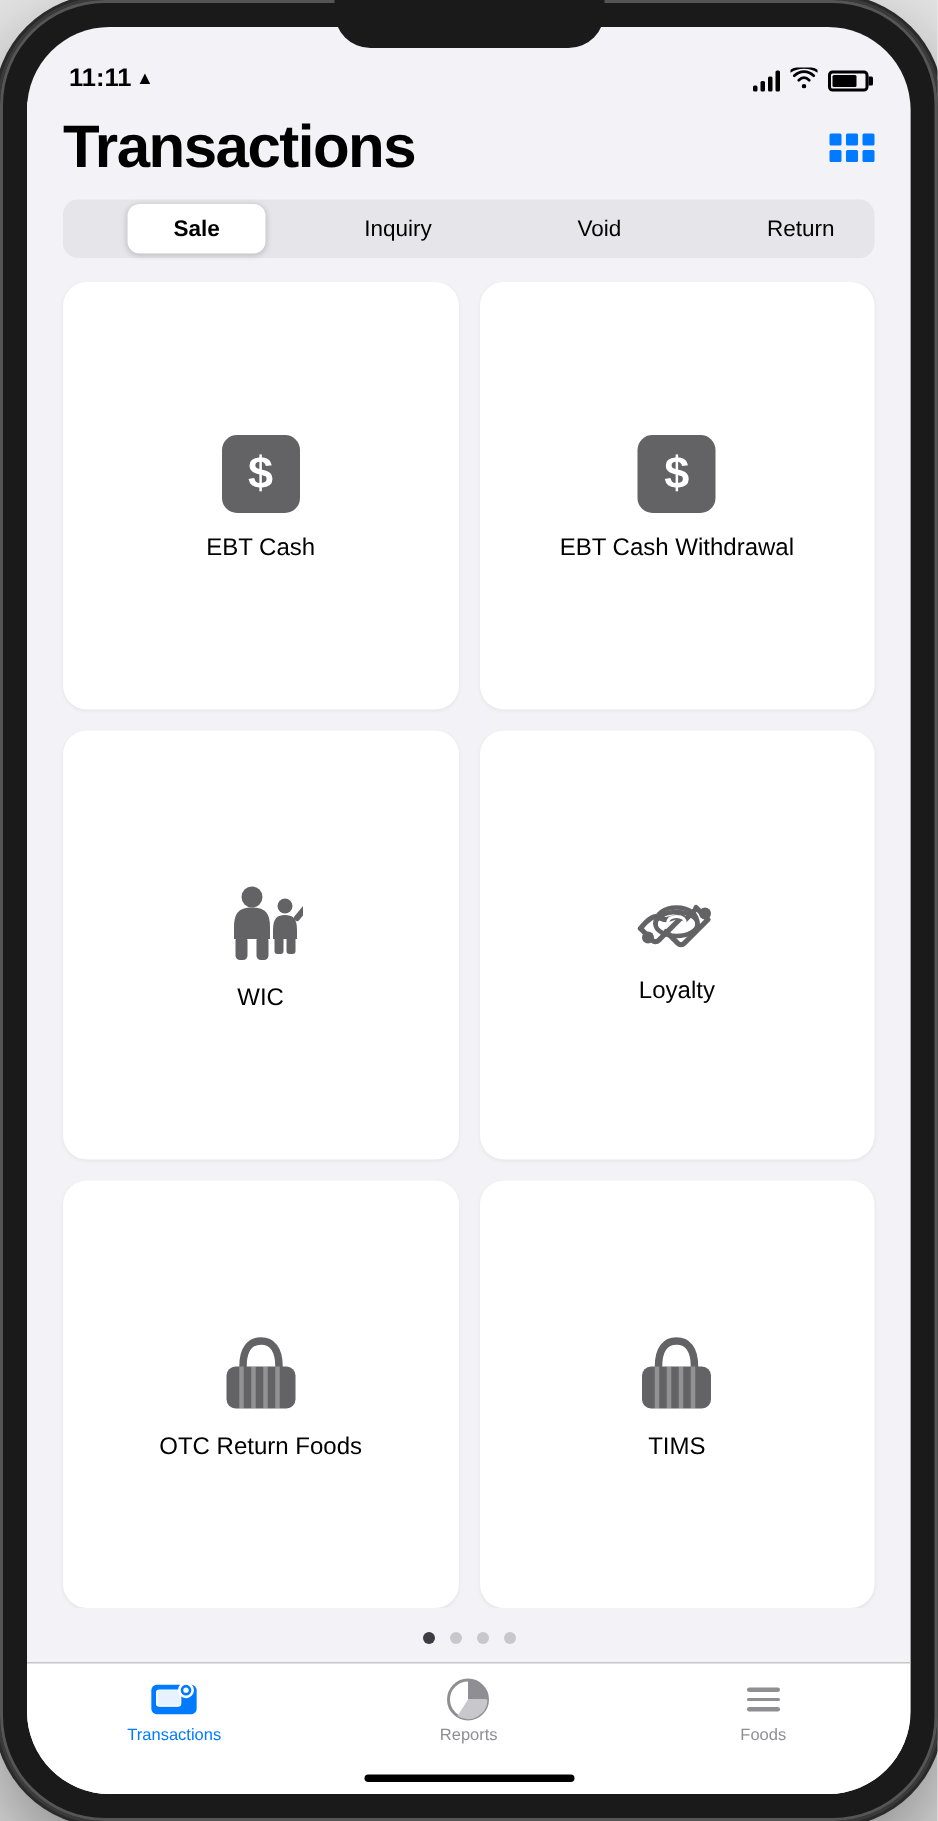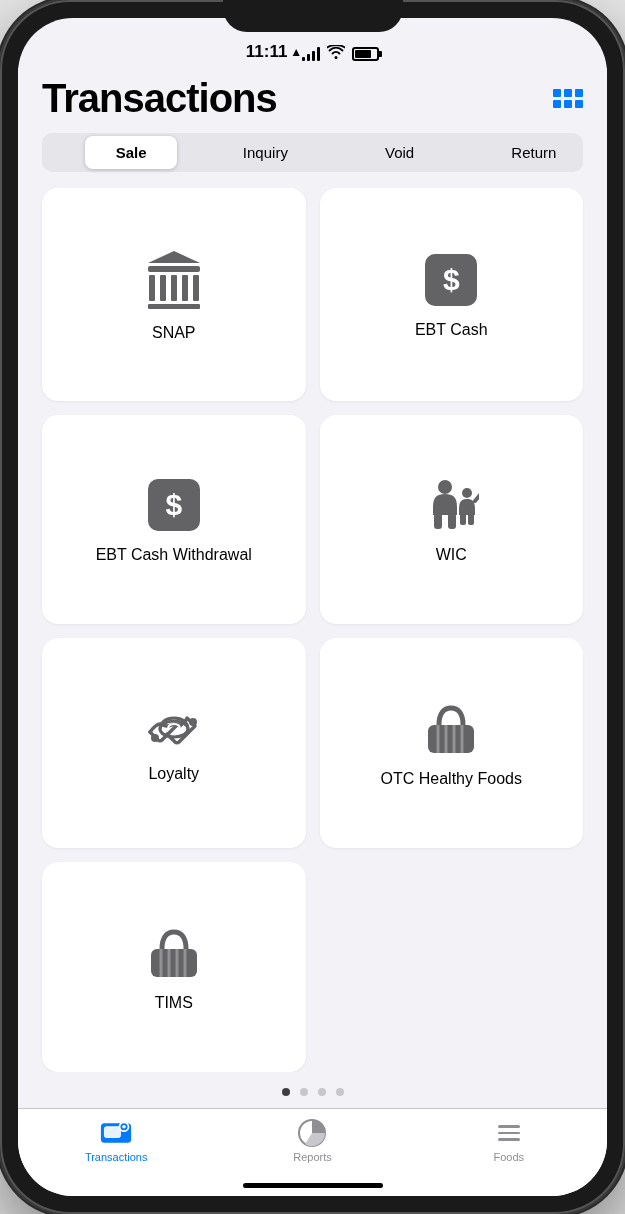--- a/index.html
+++ b/index.html
@@ -70,21 +70,21 @@
       border-radius: 0 0 24px 24px;
       z-index: 100;
     }
 
     
     .status-bar {
       height: 50px;
       display: flex;
       align-items: flex-end;
       padding: 0 28px 6px;
-      justify-content: center;
+      justify-content: space-between;
       position: relative;
       z-index: 10;
     }
 
     .status-time {
       font-size: 17px;
       font-weight: 700;
       color: #000;
       display: flex;
       align-items: center;
@@ -437,37 +437,20 @@
 
       <div class="segment-control">
         <button class="segment-tab active">Sale</button>
         <button class="segment-tab">Inquiry</button>
         <button class="segment-tab">Void</button>
         <button class="segment-tab">Return</button>
       </div>
 
       <div class="transactions-grid">
 
-        <div class="transaction-card">
-          <div class="card-icon">
-            <div class="icon-bank">
-              <div class="bank-top-tri"></div>
-              <div class="bank-roof"></div>
-              <div class="bank-columns">
-                <div class="bank-col"></div>
-                <div class="bank-col"></div>
-                <div class="bank-col"></div>
-                <div class="bank-col"></div>
-                <div class="bank-col"></div>
-              </div>
-              <div class="bank-base"></div>
-            </div>
-          </div>
-          <span class="card-label">SNAP</span>
-        </div>
 
 
         <div class="transaction-card">
           <div class="card-icon">
             <div class="icon-dollar-box">$</div>
           </div>
           <span class="card-label">EBT Cash</span>
         </div>
 
         <div class="transaction-card">
@@ -521,21 +504,21 @@
               <path d="M17 22 C17 10 22 5 29 5 C36 5 41 10 41 22" stroke="#636366" stroke-width="5" stroke-linecap="round" fill="none"></path>
 
               <rect x="6" y="22" width="46" height="28" rx="6" fill="#636366"></rect>
 
               <line x1="16" y1="22" x2="16" y2="50" stroke="rgba(255,255,255,0.3)" stroke-width="3"></line>
               <line x1="24" y1="22" x2="24" y2="50" stroke="rgba(255,255,255,0.3)" stroke-width="3"></line>
               <line x1="32" y1="22" x2="32" y2="50" stroke="rgba(255,255,255,0.3)" stroke-width="3"></line>
               <line x1="40" y1="22" x2="40" y2="50" stroke="rgba(255,255,255,0.3)" stroke-width="3"></line>
             </svg>
           </div>
-          <span class="card-label">OTC Healthy Foods</span>
+          <span class="card-label">OTC Return Foods</span>
         </div>
 
         <div class="transaction-card">
           <div class="card-icon">
             <svg width="58" height="52" viewBox="0 0 58 52" fill="none">
               <path d="M17 22 C17 10 22 5 29 5 C36 5 41 10 41 22" stroke="#636366" stroke-width="5" stroke-linecap="round" fill="none"></path>
               <rect x="6" y="22" width="46" height="28" rx="6" fill="#636366"></rect>
               <line x1="16" y1="22" x2="16" y2="50" stroke="rgba(255,255,255,0.3)" stroke-width="3"></line>
               <line x1="24" y1="22" x2="24" y2="50" stroke="rgba(255,255,255,0.3)" stroke-width="3"></line>
               <line x1="32" y1="22" x2="32" y2="50" stroke="rgba(255,255,255,0.3)" stroke-width="3"></line>

